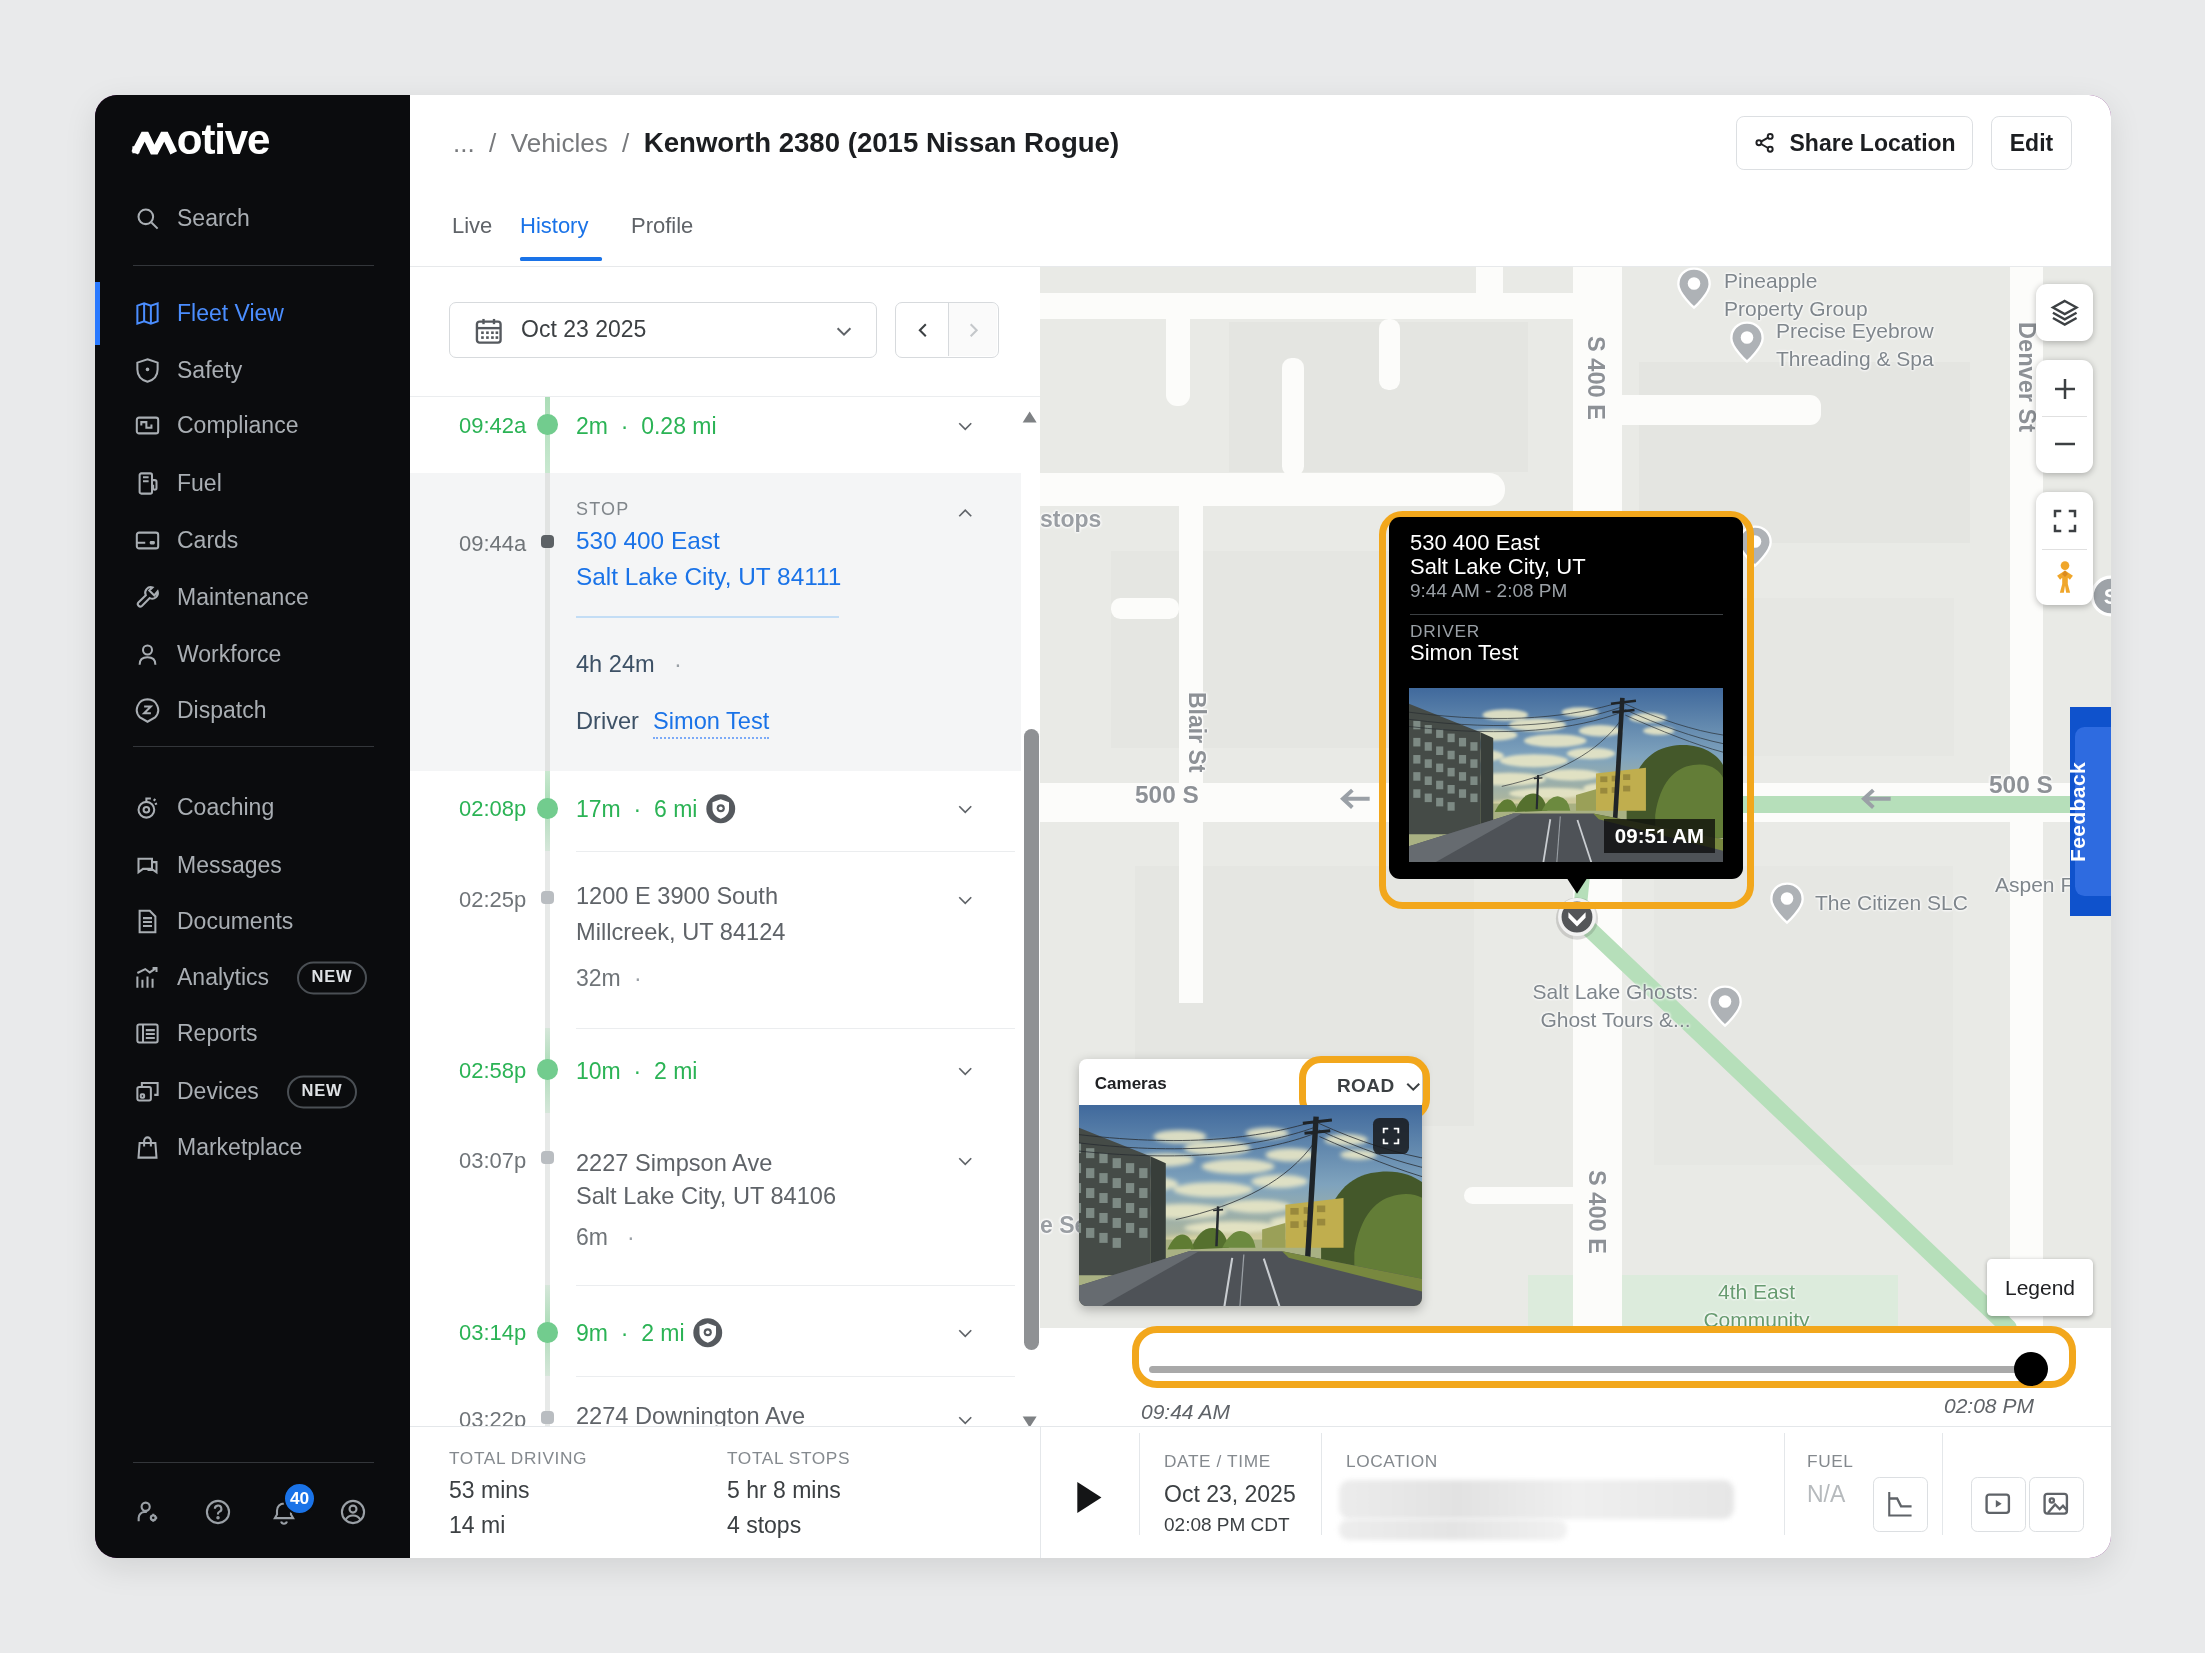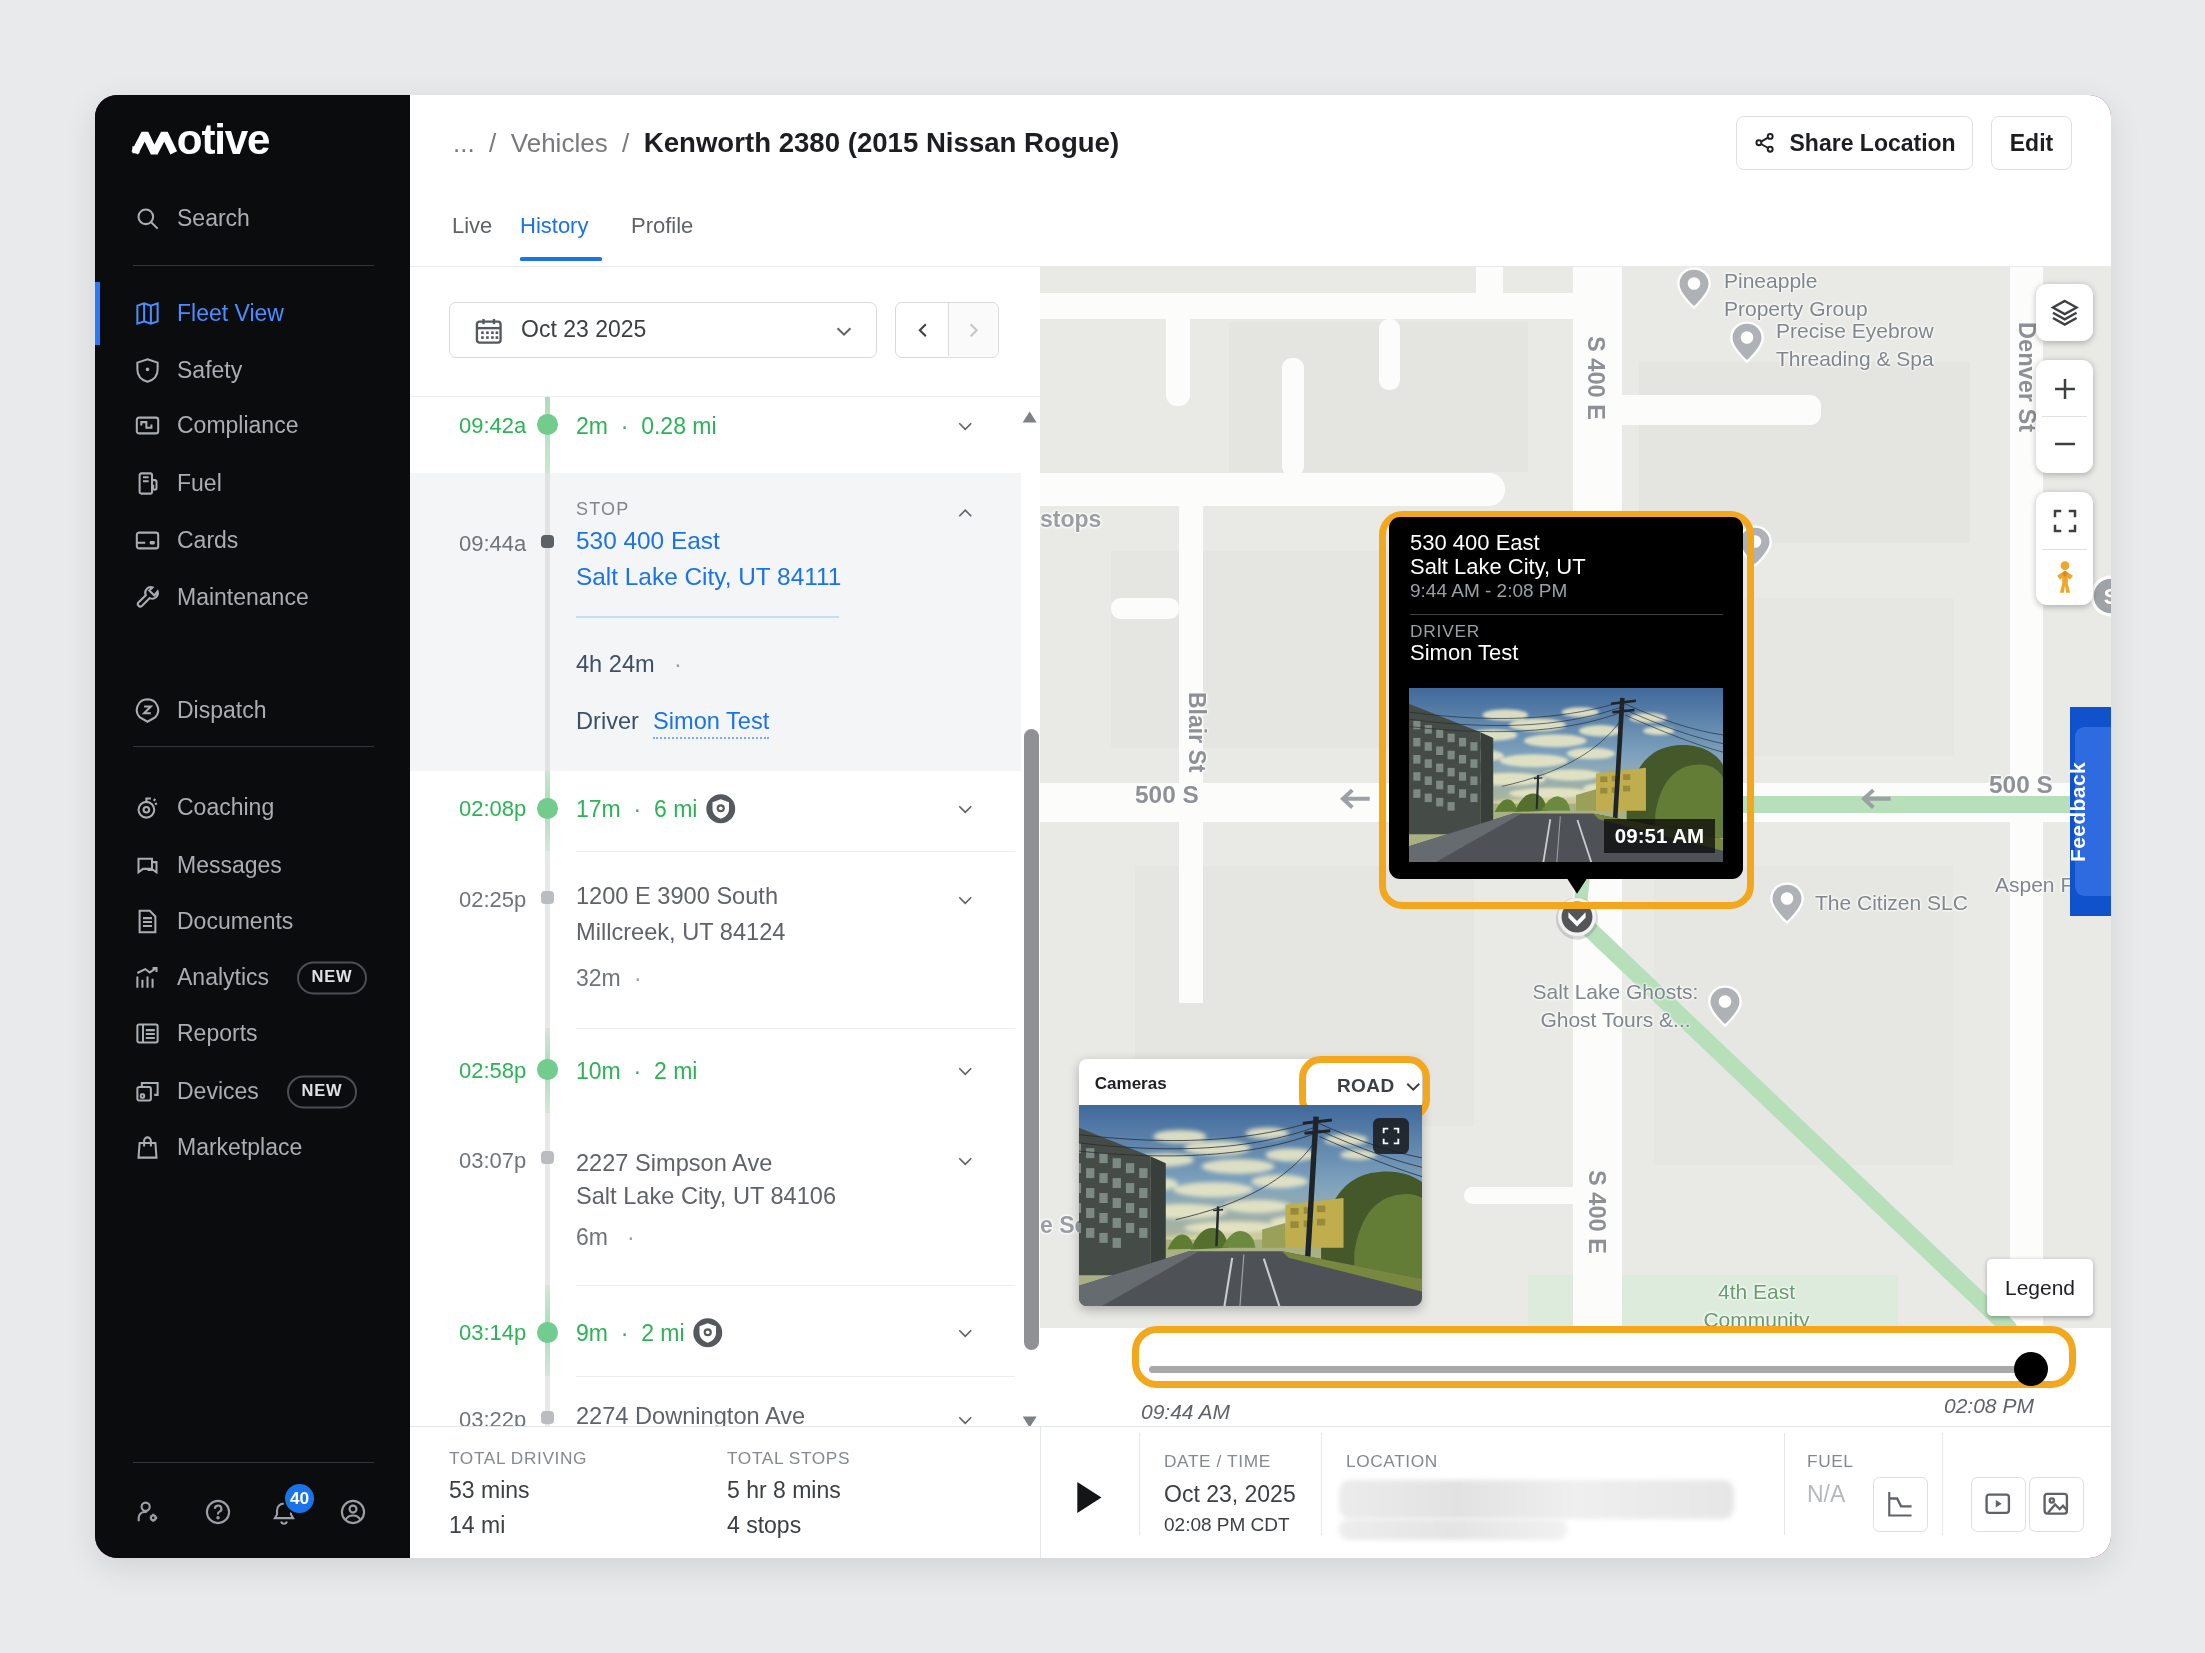--- a/index.html
+++ b/index.html
@@ -109,20 +109,27 @@
           <line x1="2.5" y1="14" x2="10" y2="14"></line>
           <rect x="14" y="12.5" width="4.5" height="3" rx="1" fill="#a9aeb3" stroke="none"></rect>
         </svg>
       <span class="nlab">Cards</span>
     </div>
     <div class="navitem" style="top:474px">
       <svg class="nico" viewBox="0 0 24 24" fill="none" stroke="#a9aeb3" stroke-width="1.8">
           <path d="M21 6.5 a5 5 0 0 1 -7 6 L7 19.5 a2.2 2.2 0 0 1 -3.1 -3.1 L10.5 10 a5 5 0 0 1 6 -7 L13.6 5.8 L18 10.2 Z"></path>
         </svg>
       <span class="nlab">Maintenance</span>
+    </div>
+    <div class="navitem" style="top:531px">
+      <svg class="nico" viewBox="0 0 24 24" fill="none" stroke="#a9aeb3" stroke-width="1.8">
+          <circle cx="12" cy="8" r="4"></circle>
+          <path d="M5 21 C5 16.5 8 14.5 12 14.5 C16 14.5 19 16.5 19 21"></path>
+        </svg>
+      <span class="nlab">Workforce</span>
     </div>
     <div class="navitem" style="top:587px">
       <svg class="nico" viewBox="0 0 24 24" fill="none" stroke="#a9aeb3" stroke-width="1.8">
           <path d="M12 2 a9.5 9.5 0 0 1 6.7 16.2 L12 22 L5.3 18.2 A9.5 9.5 0 0 1 12 2 Z"></path>
           <path d="M9 8.5 h6 l-6 6 h6"></path>
         </svg>
       <span class="nlab">Dispatch</span>
     </div>
     <div class="sdiv" style="top:651px"></div>
     <div class="navitem" style="top:684px">

